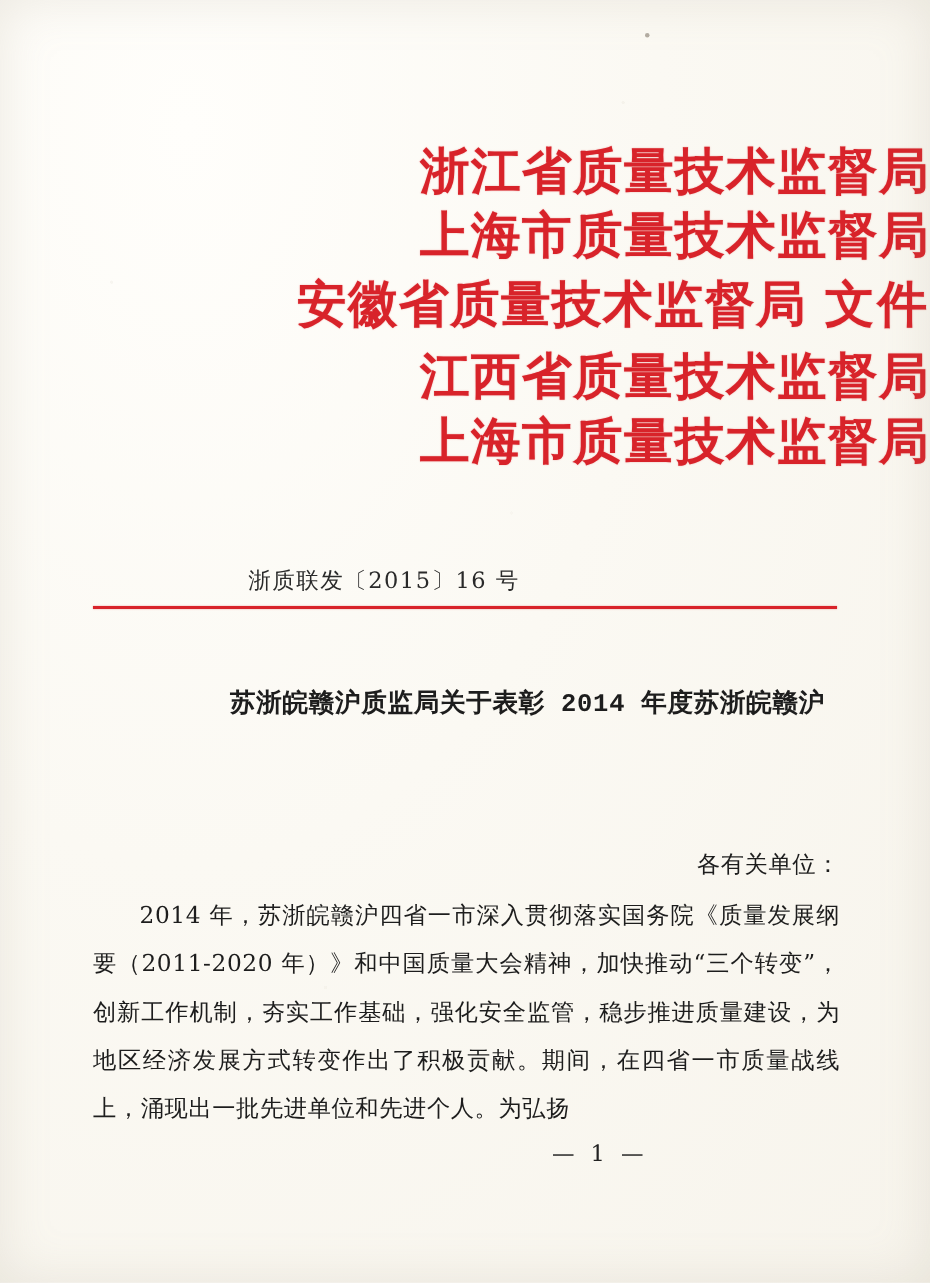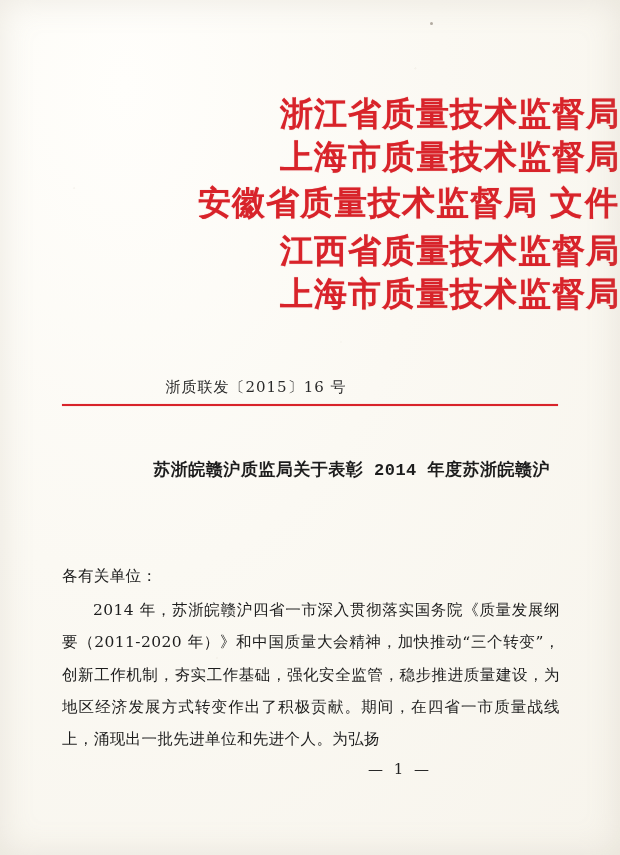--- a/index.html
+++ b/index.html
@@ -117,21 +117,21 @@
     position: absolute;
     top: 560px;
     left: 62px;
     width: 498px;
     font-family: "DejaVu Serif", "Liberation Serif", serif;
     font-size: 15.5px;
     line-height: 2.08;
     color: #1d1d1d;
     letter-spacing: 0.4px;
   }
-  .salutation { margin: 0 0 2px 0; }
+  .salutation { margin: 0 0 2px 0; text-align: right; }
   .para {
     margin: 0;
     text-indent: 2em;
     text-align: justify;
     text-justify: inter-ideograph;
   }
 
   
   .page-number {
     position: absolute;

